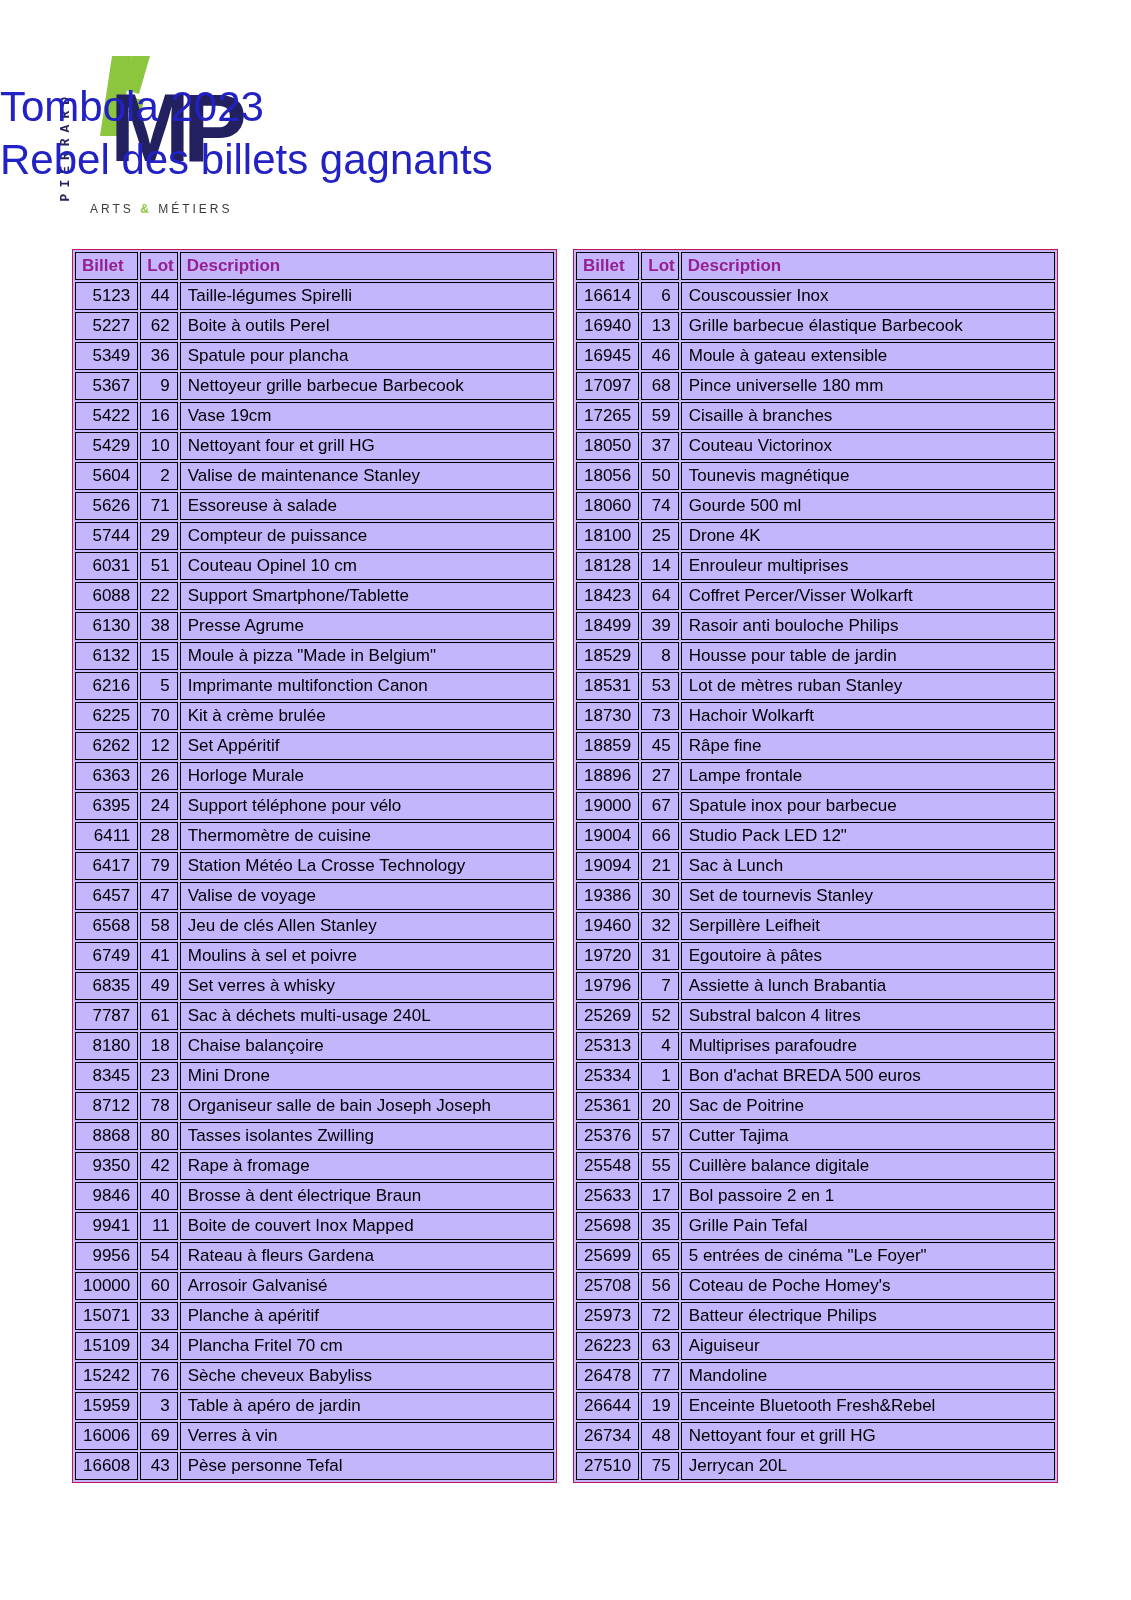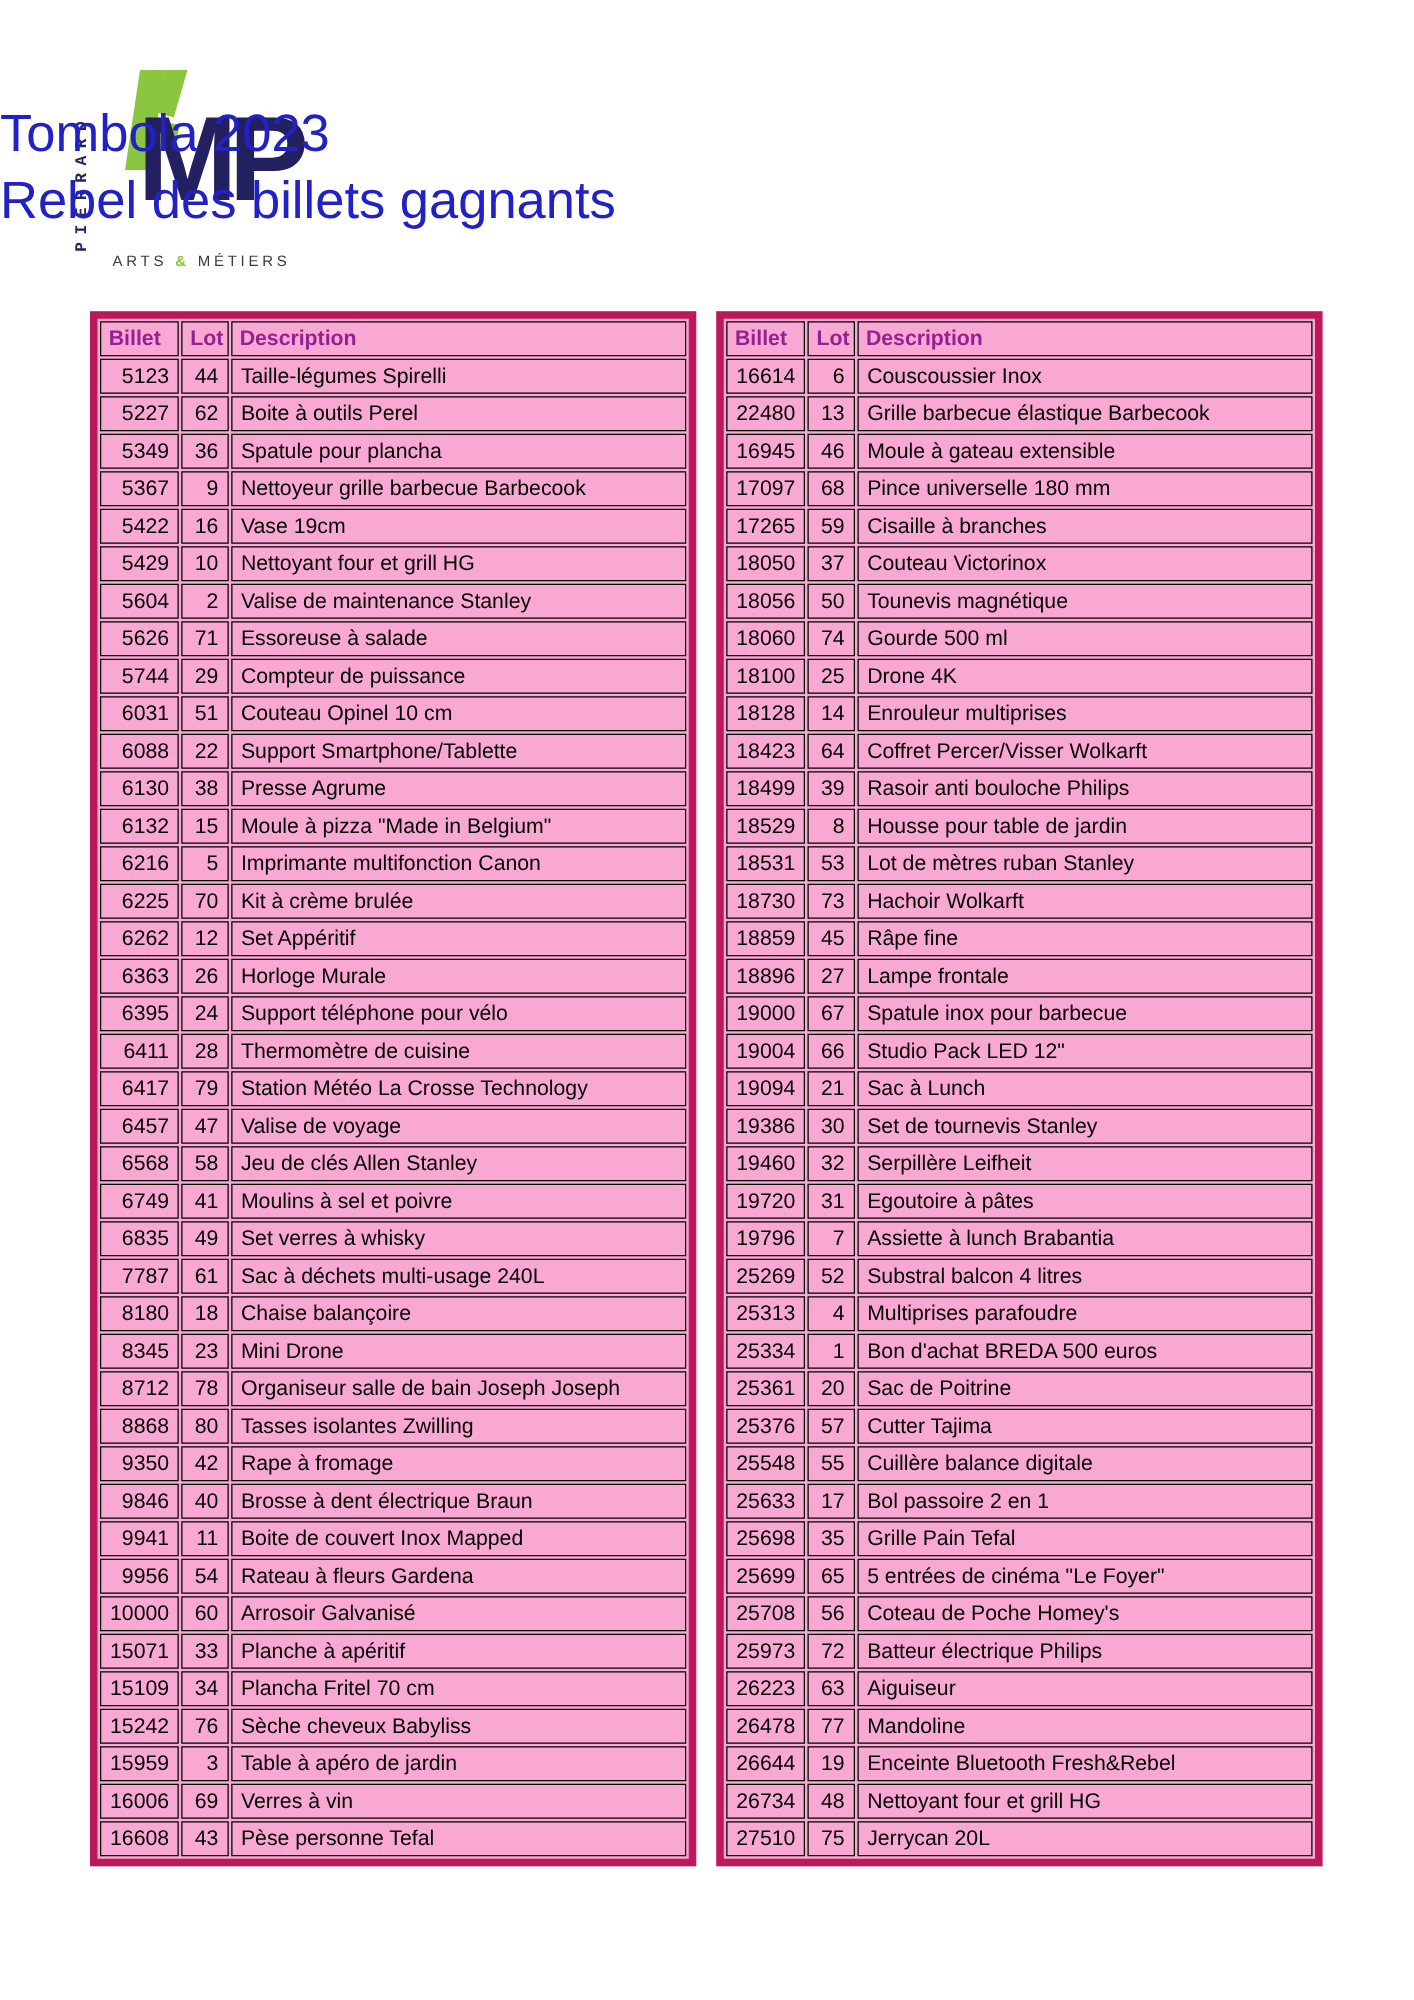--- a/index.html
+++ b/index.html
@@ -41,23 +41,23 @@
     font-size: 42px; line-height: 53px;
   }
 
   
   .tables {
     position: absolute; left: 72px; top: 249px; width: 986px;
     display: flex; gap: 16px;
   }
   table.tickets {
     border-collapse: separate; border-spacing: 2px;
-    border: 6px solid #be185d;
+    border: 1px solid #be185d;
     flex: 1; table-layout: fixed;
-    background: #f9a8d4;
+    background: #c4b5fd;
   }
   table.tickets col.col-billet { width: 62px; }
   table.tickets col.col-lot { width: 34px; }
   th, td {
     border: 1px solid #000;
     padding: 2px 7px;
     font-size: 17px; line-height: 22px;
     overflow: hidden; white-space: nowrap;
   }
   th { text-align: left; font-weight: 700; padding: 2px 3px 2px 6px; }
@@ -322,21 +322,21 @@
           <th style="color: rgb(148, 32, 146);">Description</th>
         </tr>
       </thead>
       <tbody id="tbody-right">
           <tr>
             <td class="num">16614</td>
             <td class="num">6</td>
             <td class="desc">Couscoussier Inox</td>
           </tr>
           <tr>
-            <td class="num">22480</td>
+            <td class="num">16940</td>
             <td class="num">13</td>
             <td class="desc">Grille barbecue élastique Barbecook</td>
           </tr>
           <tr>
             <td class="num">16945</td>
             <td class="num">46</td>
             <td class="desc">Moule à gateau extensible</td>
           </tr>
           <tr>
             <td class="num">17097</td>

